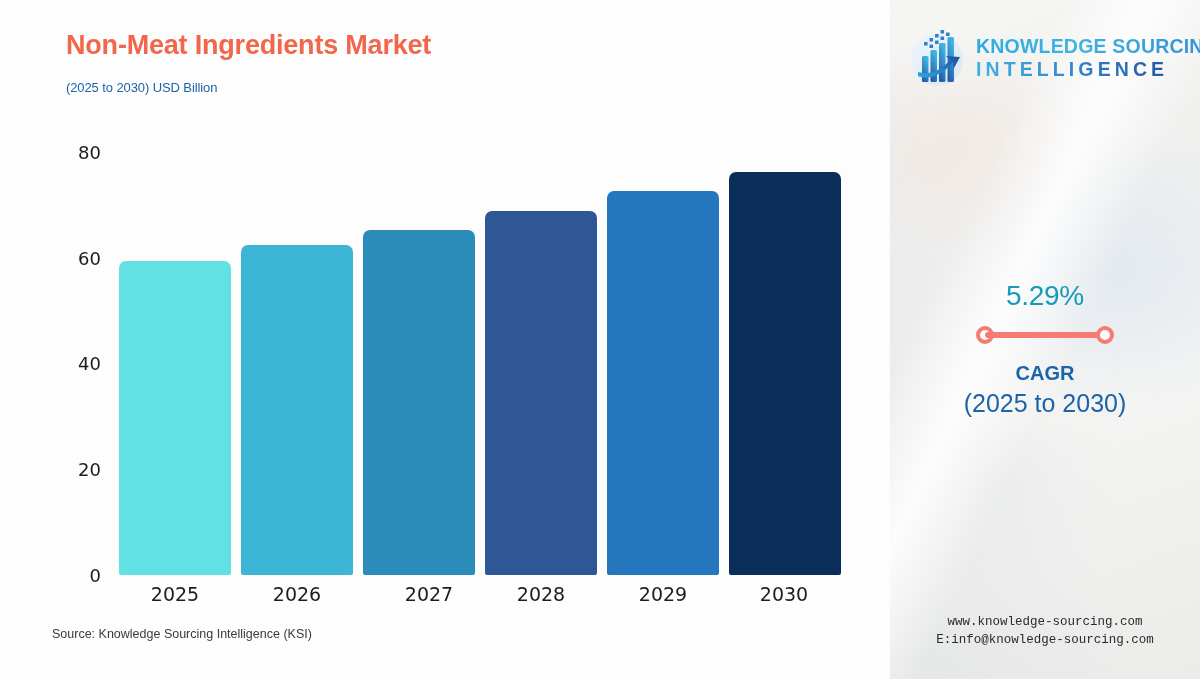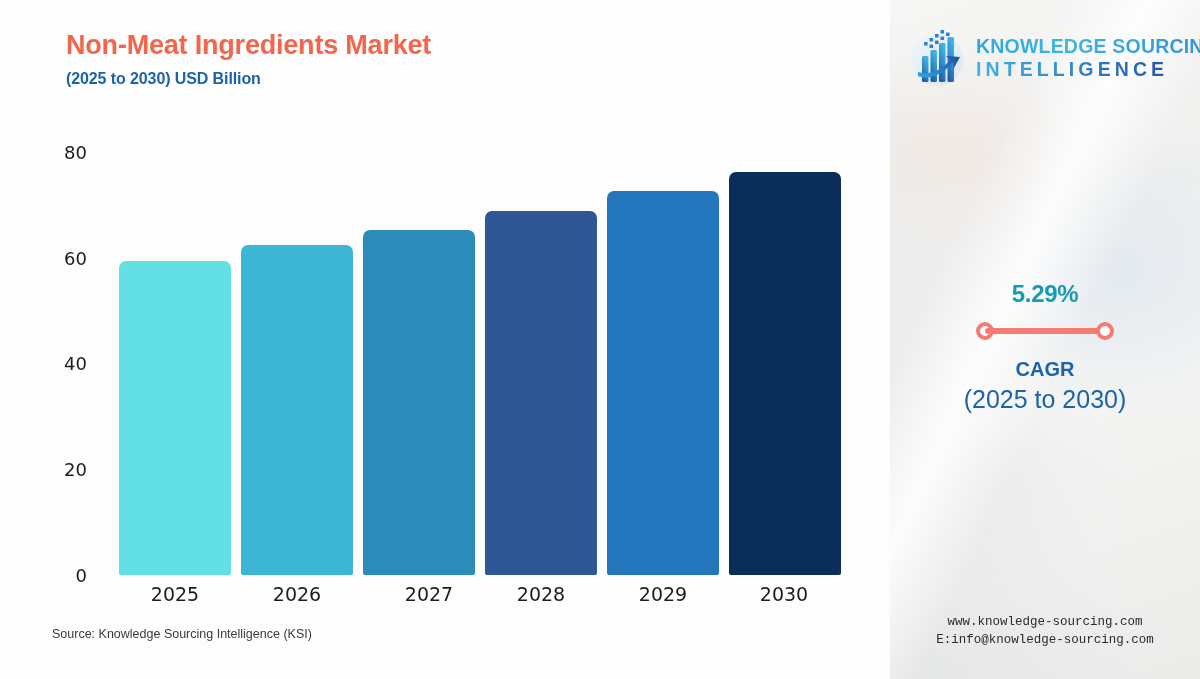--- a/index.html
+++ b/index.html
@@ -37,40 +37,40 @@
   }
   .chart-title {
     font-size: 27px;
     font-weight: bold;
     color: #f2674c;
     letter-spacing: -0.2px;
     line-height: 1.15;
     white-space: nowrap;
   }
   .chart-subtitle {
-    margin-top: 9px;
-    font-size: 16px;
-    font-weight: bold;
+    margin-top: 19px;
+    font-size: 13px;
+    font-weight: normal;
     color: #1d63a8;
     letter-spacing: -0.1px;
     white-space: nowrap;
   }
 
   
   .plot {
     position: absolute;
     left: 0;
     top: 0;
     width: 890px;
     height: 679px;
   }
 
   .ytick {
     position: absolute;
-    right: 18px;
+    right: 4px;
     width: 70px;
     text-align: right;
     font-size: 18px;
     color: #1c1c1c;
     transform: translateY(-50%);
     font-family: "DejaVu Sans", sans-serif;
   }
   .ytick-wrap { position: absolute; left: 35px; width: 70px; }
 
   .bars {
@@ -176,22 +176,22 @@
 
   
   .cagr-block {
     position: absolute;
     left: 0;
     top: 280px;
     width: 310px;
     text-align: center;
   }
   .cagr-value {
-    font-size: 24px;
-    font-weight: bold;
+    font-size: 28px;
+    font-weight: normal;
     color: #169bb5;
     letter-spacing: -0.3px;
   }
   .cagr-connector {
     margin: 14px auto 16px auto;
     width: 138px;
     height: 18px;
     position: relative;
   }
   .cagr-connector .line {

